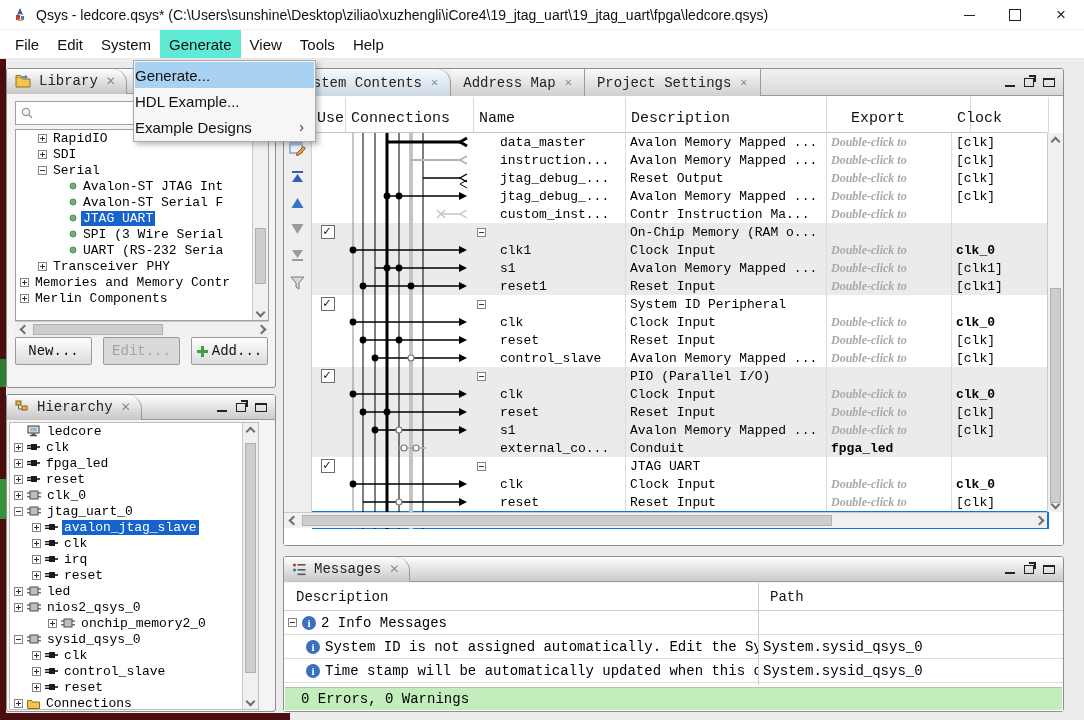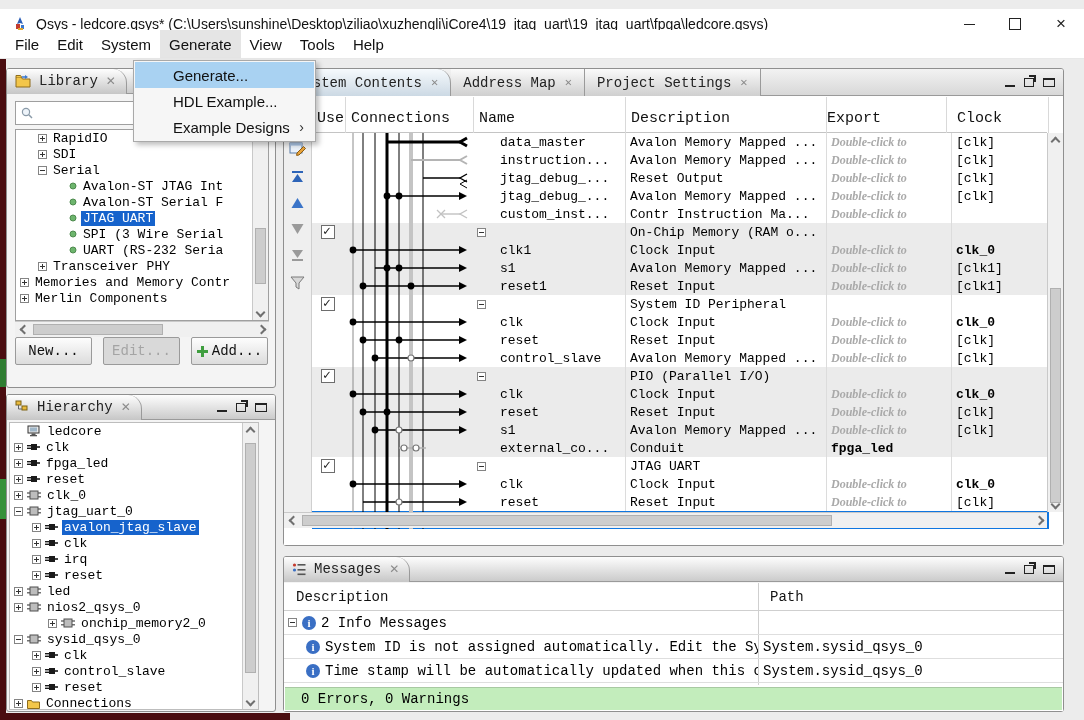--- a/index.html
+++ b/index.html
@@ -1,37 +1,37 @@
 <!DOCTYPE html>
 <html><head>
 <meta charset="utf-8">
 <style>
   * { margin:0; padding:0; box-sizing:border-box; }
   html,body { width:1084px; height:720px; overflow:hidden; }
   body { font-family:"Liberation Sans", sans-serif; background:#ececec; position:relative; }
   #app { position:absolute; inset:0; width:1084px; height:720px; background:#ececec; }
 
   
-  .titlebar { position:absolute; left:0; top:9px; width:1084px; height:30px; background:#ffffff; display:flex; align-items:center; border-bottom:1px solid #f0f0f0; }
+  .titlebar { position:absolute; left:0; top:0; width:1084px; height:30px; background:#ffffff; display:flex; align-items:center; border-bottom:1px solid #f0f0f0; }
   .app-icon { width:16px; height:16px; margin-left:12px; display:inline-block; }
   .title-text { margin-left:8px; font-size:14px; color:#111; white-space:nowrap; }
   .win-controls { position:absolute; right:0; top:0; height:30px; display:flex; }
   .wc { width:46px; height:30px; display:flex; align-items:center; justify-content:center; color:#222; }
   .wc.min::before { content:""; width:11px; height:1px; background:#222; display:block; }
   .wc.max::before { content:""; width:10px; height:10px; border:1px solid #222; display:block; }
   .wc.close { font-size:17px; font-weight:400; }
 
   
   .menubar { position:absolute; left:0; top:30px; width:1084px; height:29px; background:#ffffff; display:flex; align-items:stretch; padding-left:6px; border-bottom:1px solid #e8e8e8; }
   .menu-item { display:flex; align-items:center; padding:0 9px; font-size:15px; color:#111; }
-  .menu-item.active { background:#e5e5e5; }
+  .menu-item.active { background:#5eead4; }
 
   
   .dropdown { position:absolute; left:133px; top:60px; width:183px; background:#f6f6f6; border:1px solid #a9a9a9; box-shadow:3px 3px 5px rgba(0,0,0,.25); z-index:60; padding:1px; }
-  .dd-item { height:26px; display:flex; align-items:center; padding-left:38px; font-size:15px; color:#111; position:relative; }
+  .dd-item { height:26px; display:flex; align-items:center; font-size:15px; color:#111; position:relative; }
   .dd-item.selected { background:#a9d2f2; }
   .dd-sub { position:absolute; right:10px; font-size:14px; color:#333; }
 
   
   .edge-left { position:absolute; left:0; top:59px; width:6px; height:661px; background:#4a0d10; z-index:5; }
   .edge-left .green1 { position:absolute; left:0; top:300px; width:6px; height:28px; background:#2f7d32; }
   .edge-left .green2 { position:absolute; left:0; top:420px; width:6px; height:40px; background:#36913a; }
   .edge-bottom { position:absolute; left:0; top:713px; width:290px; height:7px; background:#4a0d10; z-index:5; }
 
   
@@ -557,21 +557,21 @@
       <span class="hi min"></span>
       <span class="hi restore"></span>
       <span class="hi max"></span>
     </div>
     <div class="sc-body">
       <div class="colheader" id="sccolheader">
           <span class="ch" style="left: 0px; width: 34px;">Use</span>
           <span class="ch" style="left: 34px; width: 128px;">Connections</span>
           <span class="ch" style="left: 162px; width: 152px;">Name</span>
           <span class="ch" style="left: 314px; width: 201px;">Description</span>
-          <span class="ch" style="left: 510px; width: 125px;">Export</span>
+          <span class="ch" style="left: 534px; width: 125px;">Export</span>
           <span class="ch" style="left: 640px; width: 97px;">Clock</span>
         </div>
       <div class="sc-toolbar" id="sctoolbar">
           <span>
             <svg width="17" height="15" viewBox="0 0 17 15">
               <rect x="1" y="2" width="12" height="10" fill="#eaf1fa" stroke="#5b7ca8"></rect>
               <rect x="1" y="2" width="12" height="2.6" fill="#a9c4e4"></rect>
               <path d="M8 12 L14.5 5.5 L16.5 7.5 L10 14 L7.6 14.4 Z" fill="#e8a33c" stroke="#8a5c14"></path>
             </svg>
           </span>

